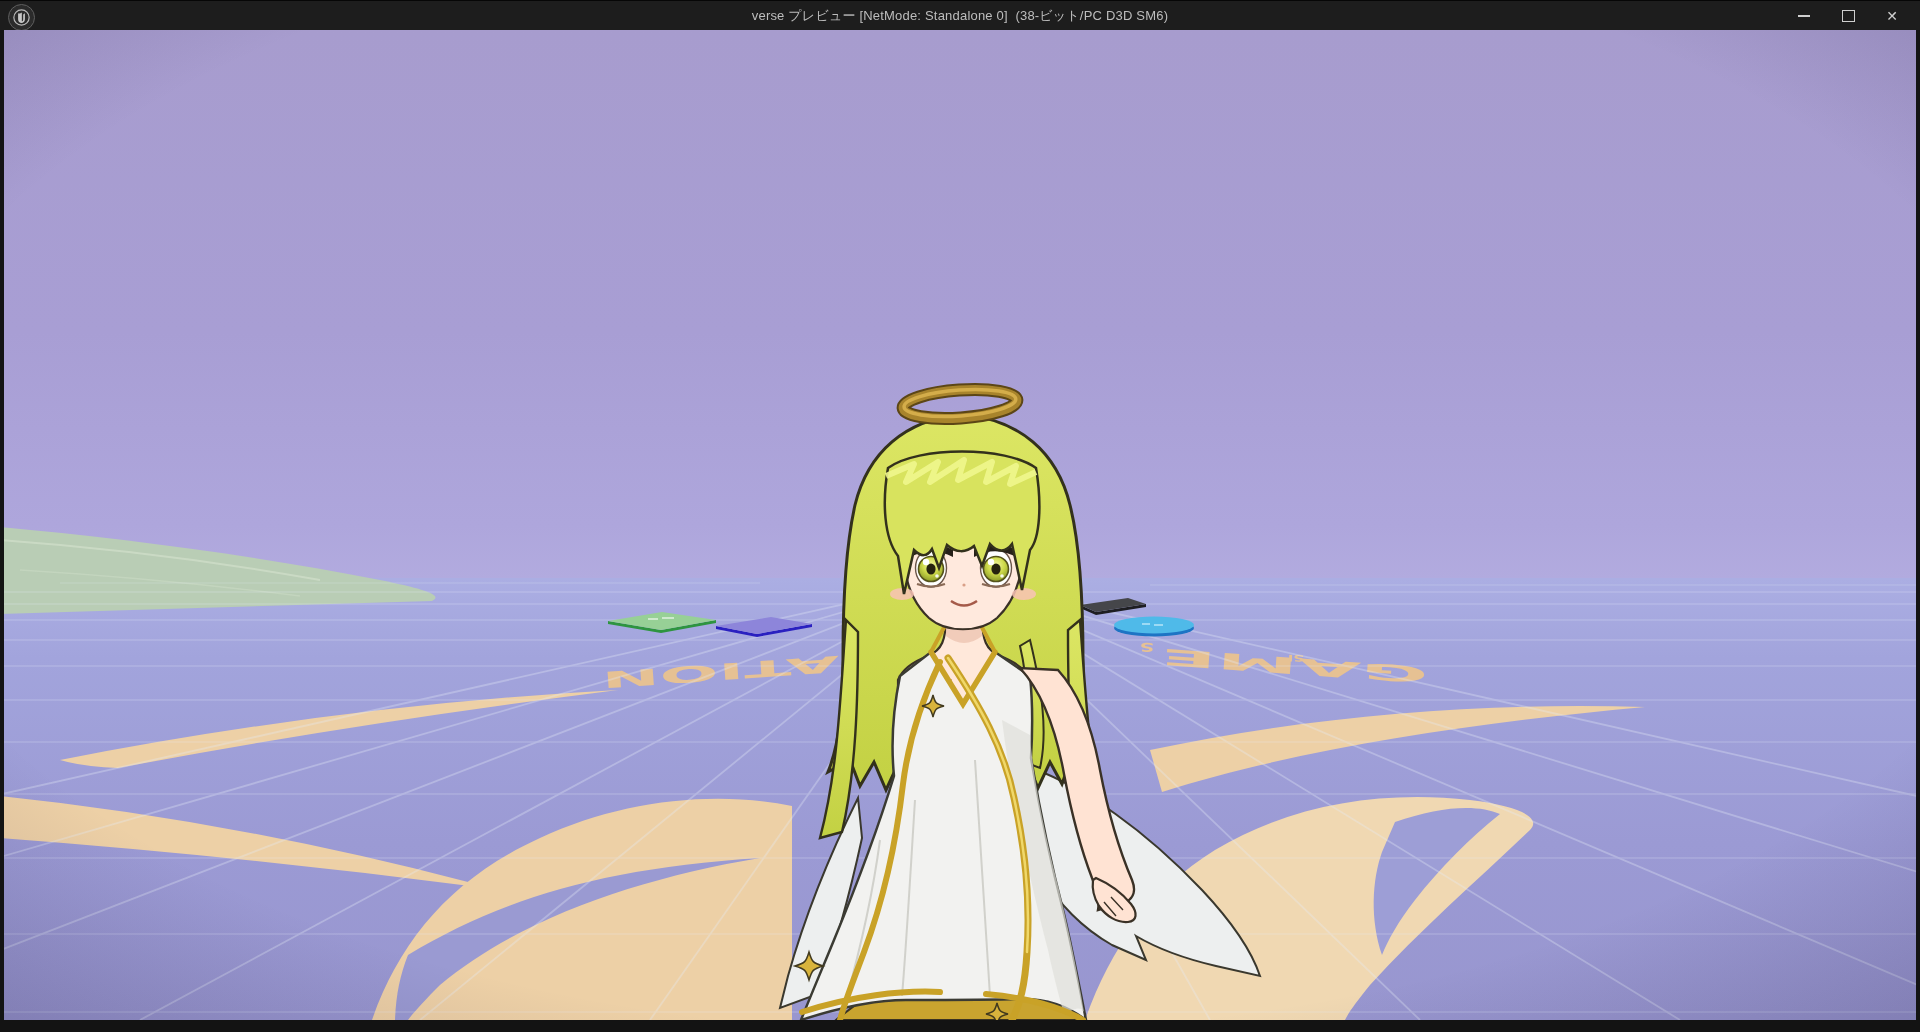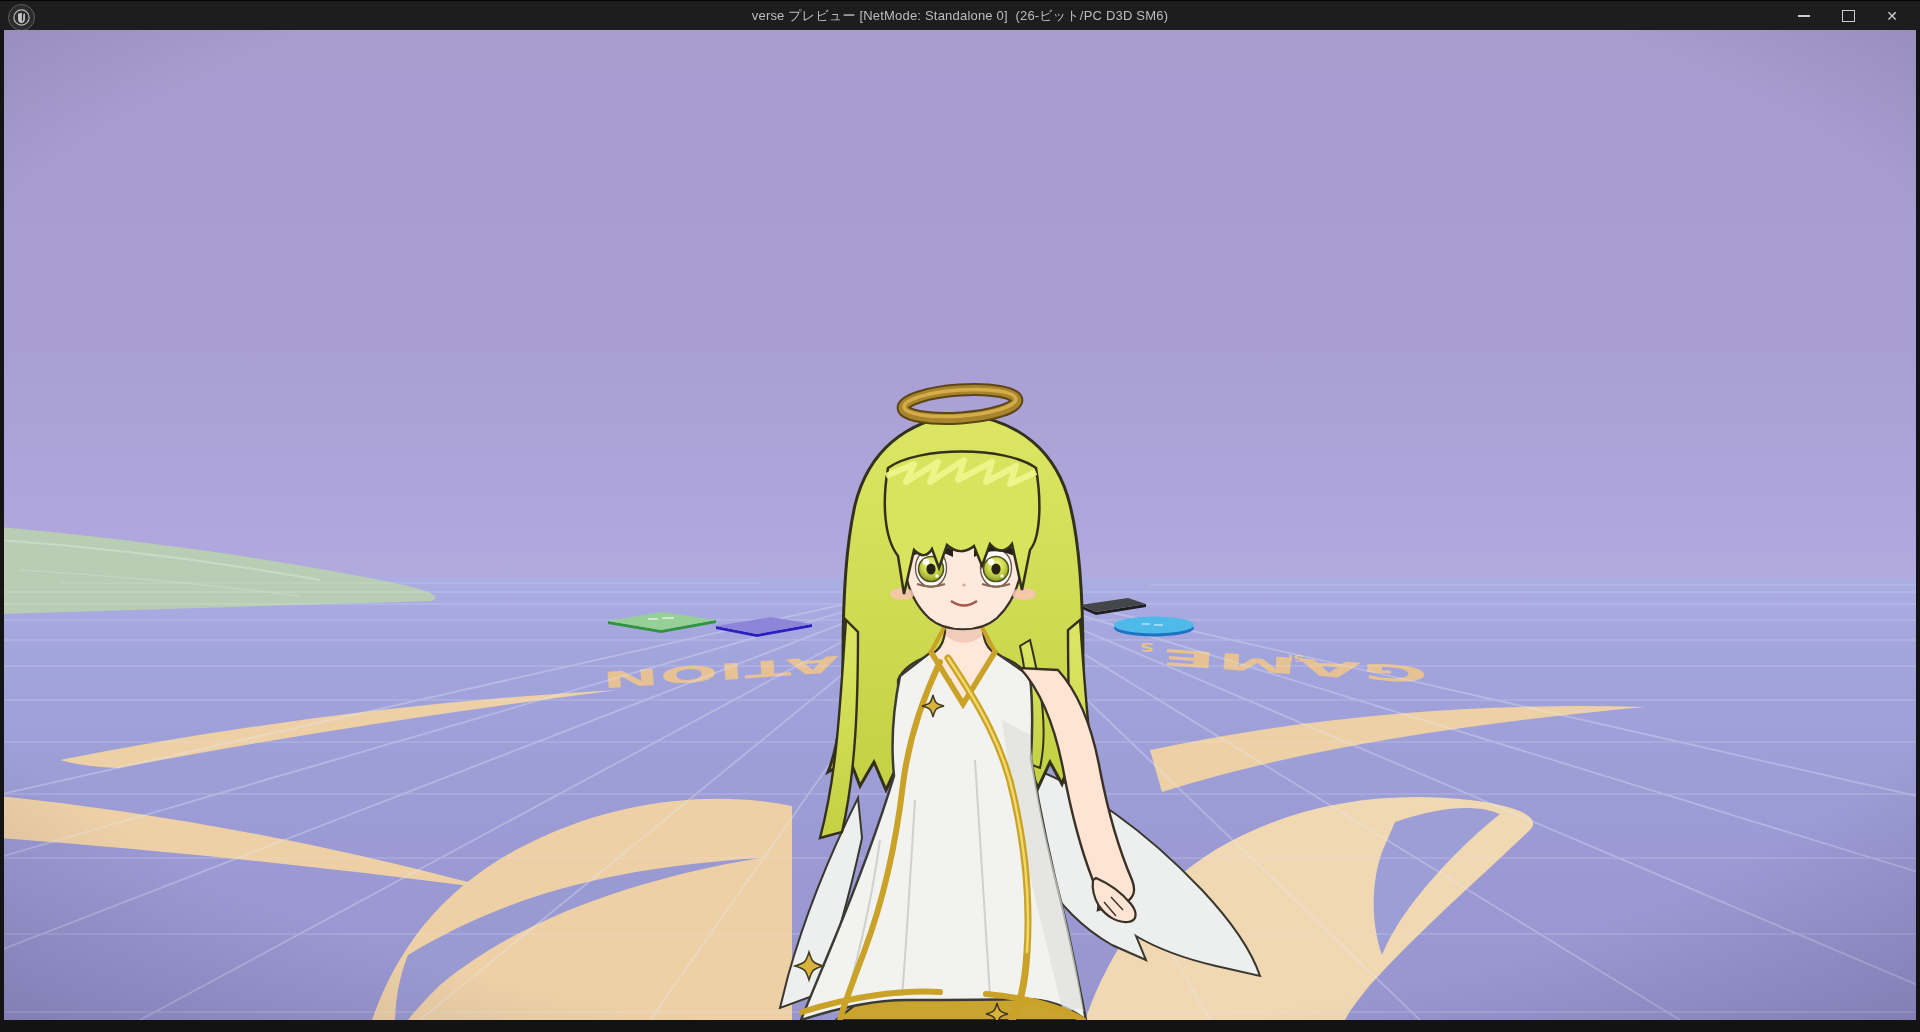--- a/index.html
+++ b/index.html
@@ -29,21 +29,21 @@
 
 <div class="window">
 
   <div class="titlebar">
     <div class="logo">
       <svg width="17" height="17" viewBox="0 0 20 20">
         <circle cx="10" cy="10" r="9" fill="none" stroke="#b9b9b9" stroke-width="1.4"></circle>
         <path d="M6 5 L6 12 C6 15 8 16.5 10 16.5 C12 16.5 14 15 14 12 L14 5 L12 6.5 L12 12 C12 13.6 11.2 14.4 10.4 14.4 L10.4 4.2 C9 5.2 7.6 5.6 6 5 Z" fill="#c8c8c8"></path>
       </svg>
     </div>
-    <span class="title">verse プレビュー [NetMode: Standalone 0]  (26-ビット/PC D3D SM6)</span>
+    <span class="title">verse プレビュー [NetMode: Standalone 0]  (38-ビット/PC D3D SM6)</span>
     <div class="controls">
       <div class="ctl">
           <span class="min-shape"></span>
         </div>
       <div class="ctl">
           <span class="max-shape"></span>
         </div>
       <div class="ctl">
           <span>✕</span>
         </div>

